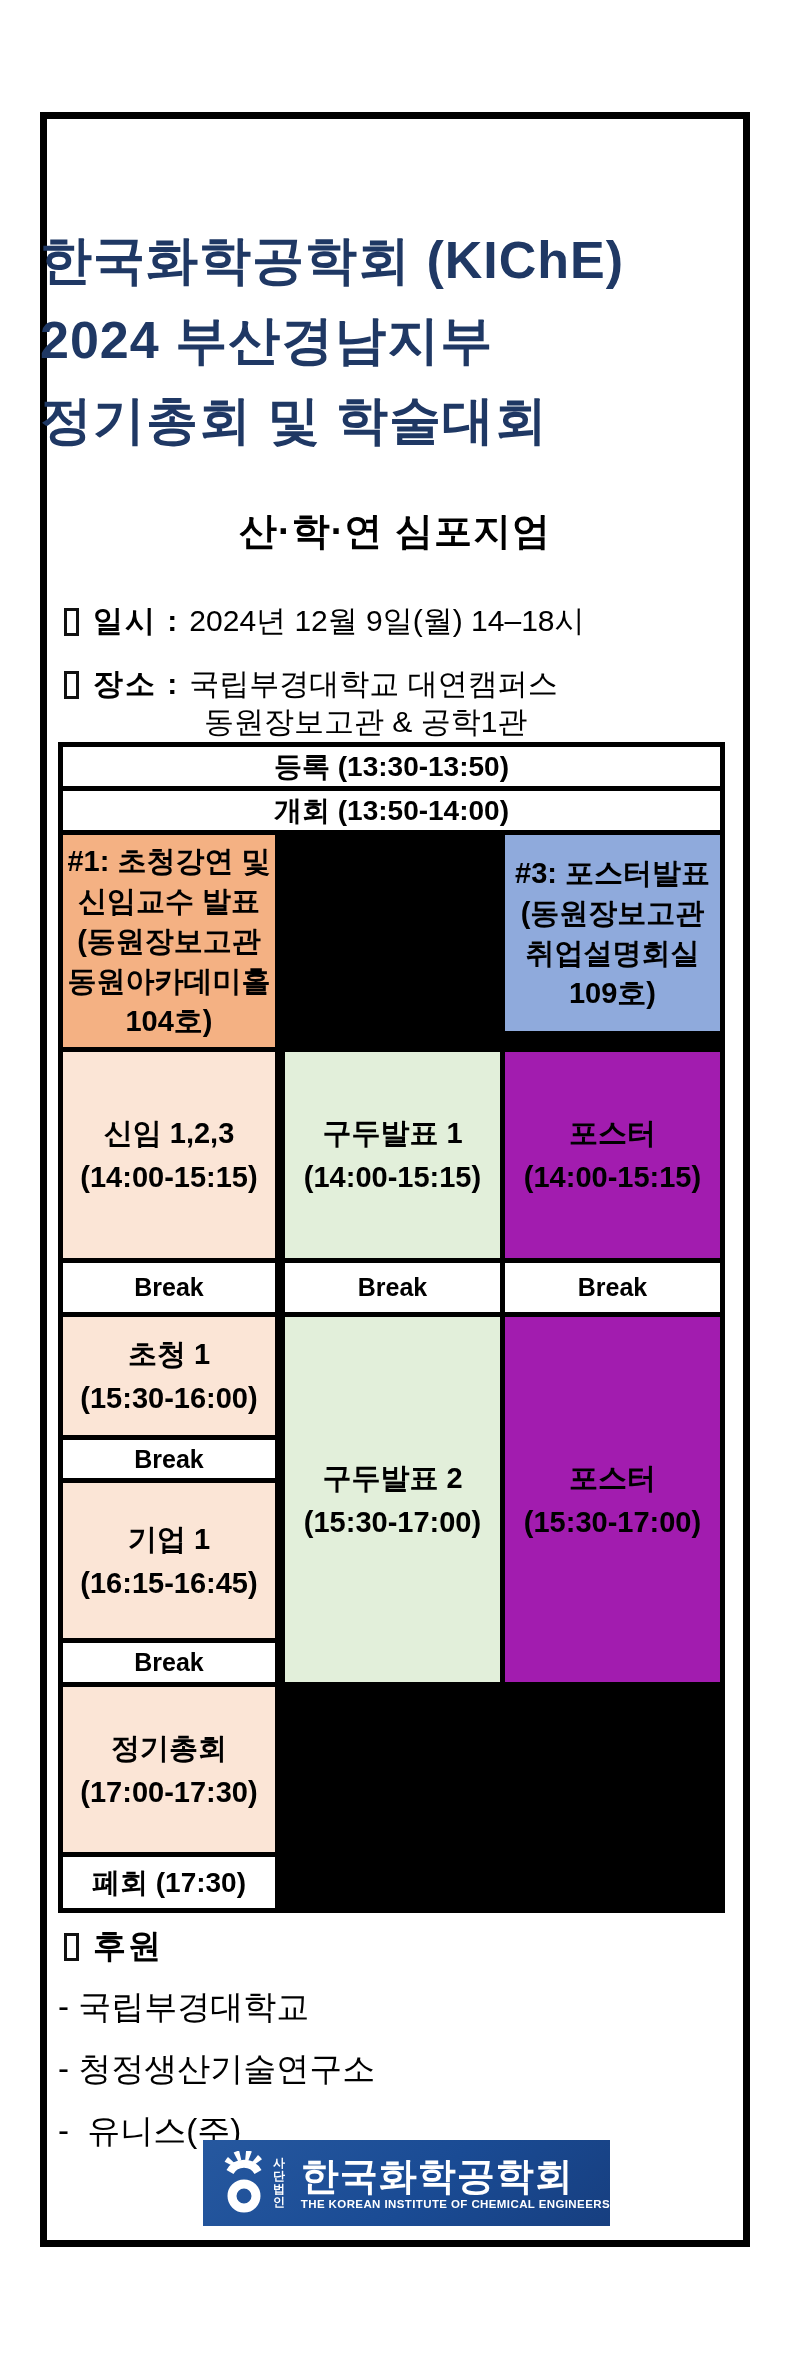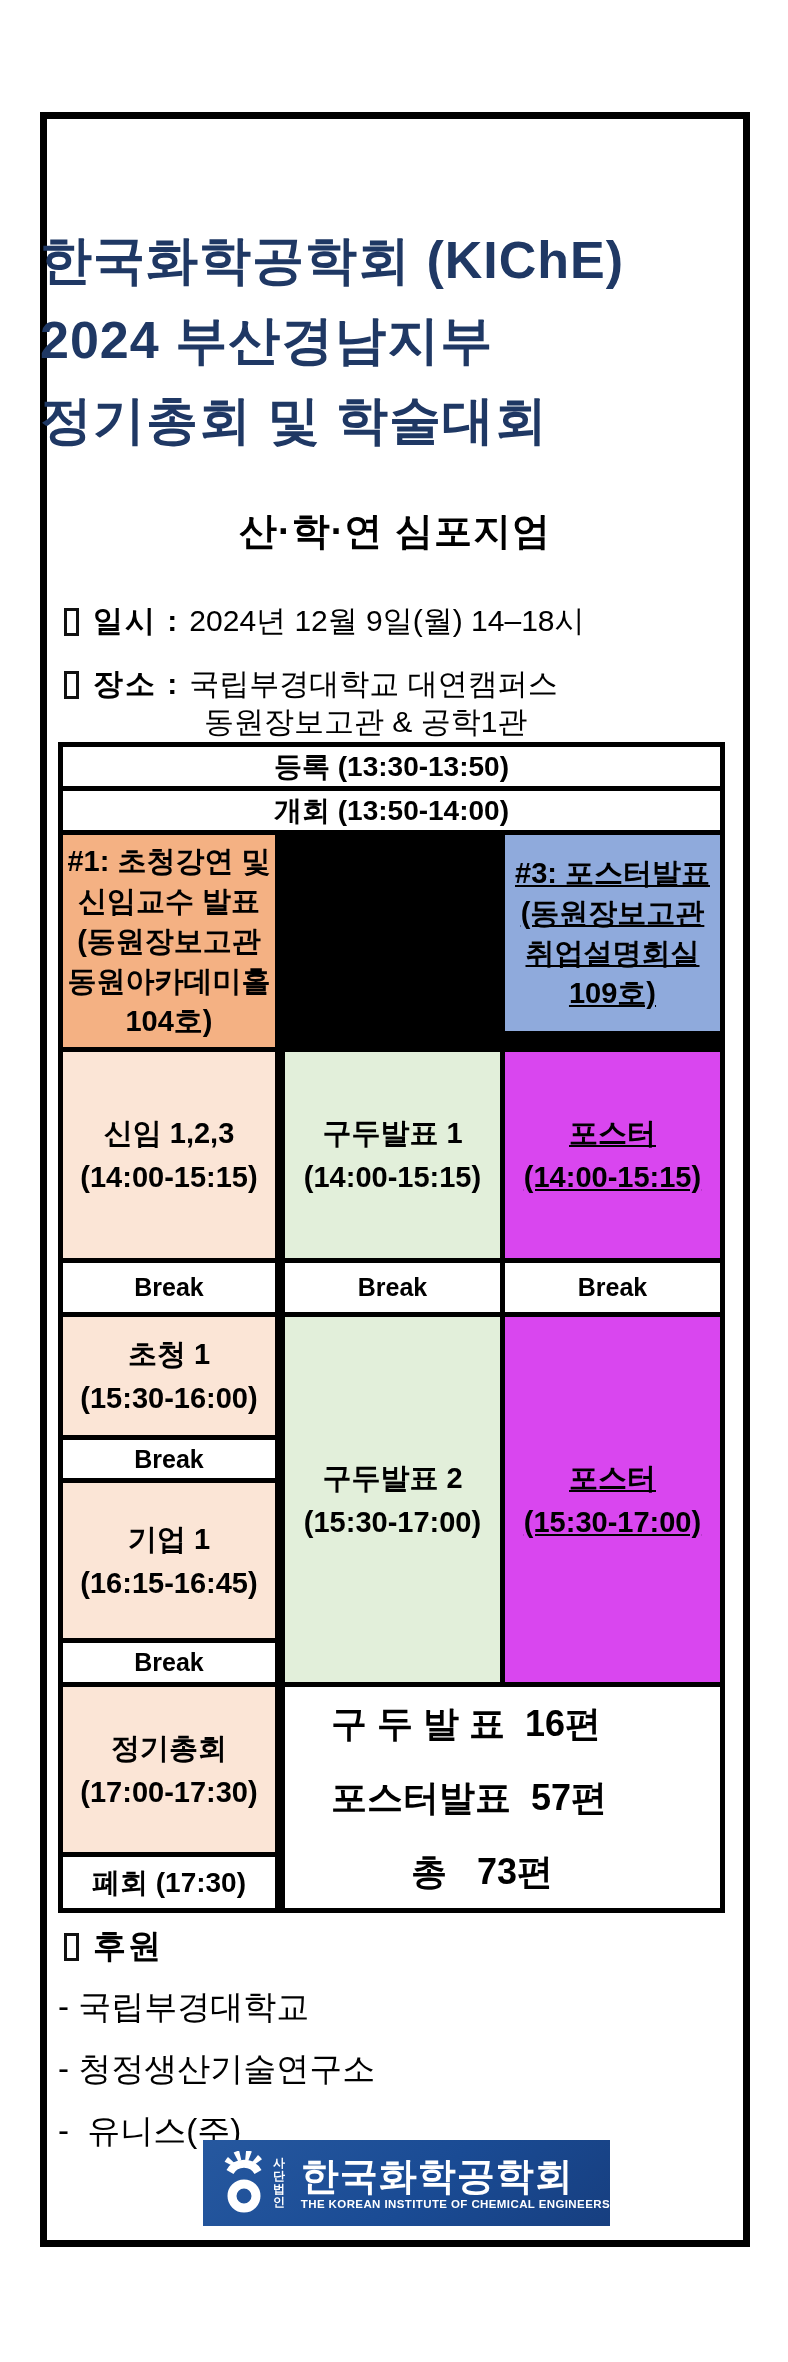--- a/index.html
+++ b/index.html
@@ -27,21 +27,21 @@
   .cell{position:absolute;display:flex;flex-direction:column;align-items:center;
     justify-content:center;text-align:center;font-weight:bold;box-sizing:border-box;}
   .cell.white{background:#ffffff;}
   .cell .l{font-size:29px;line-height:44px;white-space:pre;}
   .hdr .l{font-size:29px;line-height:40px;}
   .hdr1{background:#F4B183;}
   .hdr2{background:#A9D18E;}
   .hdr3{background:#8FAADC;}
   .tint1{background:#FBE5D6;}
   .tint2{background:#E2EFDA;}
-  .tint3{background:#d946ef;text-decoration:underline;}
+  .tint3{background:#a21caf;}
   .brk{font-size:25px;}
   .closing-cell{font-size:28px;}
   .stats-cell{align-items:flex-start;padding-left:46px;}
   .stats-line{font-size:36px;line-height:74px;white-space:pre;font-weight:bold;}
   .stats-line.indent{padding-left:80px;}
   
   .sponsor-heading{position:absolute;left:64px;top:1924px;display:flex;align-items:center;
     font-size:33px;font-weight:bold;letter-spacing:2px;}
   .sponsor-list{position:absolute;left:58px;top:1976px;font-size:33px;line-height:62px;}
   .sponsor-item{white-space:pre;}
@@ -94,21 +94,21 @@
       <div class="l" style="font-size:28px;">개회 (13:50-14:00)</div>
     </div>
 
     <div class="cell hdr hdr1" style="left:5px;top:93px;width:212px;height:212px;">
       <div class="l">#1: 초청강연 및</div>
       <div class="l">신임교수 발표</div>
       <div class="l">(동원장보고관</div>
       <div class="l">동원아카데미홀</div>
       <div class="l">104호)</div>
     </div>
-    <div class="cell hdr hdr3" style="left:447px;top:93px;width:215px;height:196px;text-decoration:underline;">
+    <div class="cell hdr hdr3" style="left:447px;top:93px;width:215px;height:196px;">
       <div class="l">#3: 포스터발표</div>
       <div class="l">(동원장보고관</div>
       <div class="l">취업설명회실</div>
       <div class="l">109호)</div>
     </div>
 
     <div class="cell tint1" style="left:5px;top:310px;width:212px;height:206px;">
       <div class="l">신임 1,2,3</div>
       <div class="l">(14:00-15:15)</div>
     </div>
@@ -142,25 +142,20 @@
     </div>
     <div class="cell tint3" style="left:447px;top:575px;width:215px;height:365px;">
       <div class="l">포스터</div>
       <div class="l">(15:30-17:00)</div>
     </div>
 
     <div class="cell tint1" style="left:5px;top:945px;width:212px;height:165px;">
       <div class="l">정기총회</div>
       <div class="l">(17:00-17:30)</div>
     </div>
-    <div class="cell white stats-cell" style="left:227px;top:945px;width:435px;height:221px;">
-      <div class="stats-line">구 두 발 표  16편</div>
-      <div class="stats-line">포스터발표  57편</div>
-      <div class="stats-line indent">총   73편</div>
-    </div>
     <div class="cell white closing-cell" style="left:5px;top:1115px;width:212px;height:51px;">폐회 (17:30)</div>
   </div>
 
   <div class="sponsor-heading">
     <span class="bullet-box"></span>
     <span>후원</span>
   </div>
   <div class="sponsor-list">
     <div class="sponsor-item">- 국립부경대학교</div>
     <div class="sponsor-item">- 청정생산기술연구소</div>

